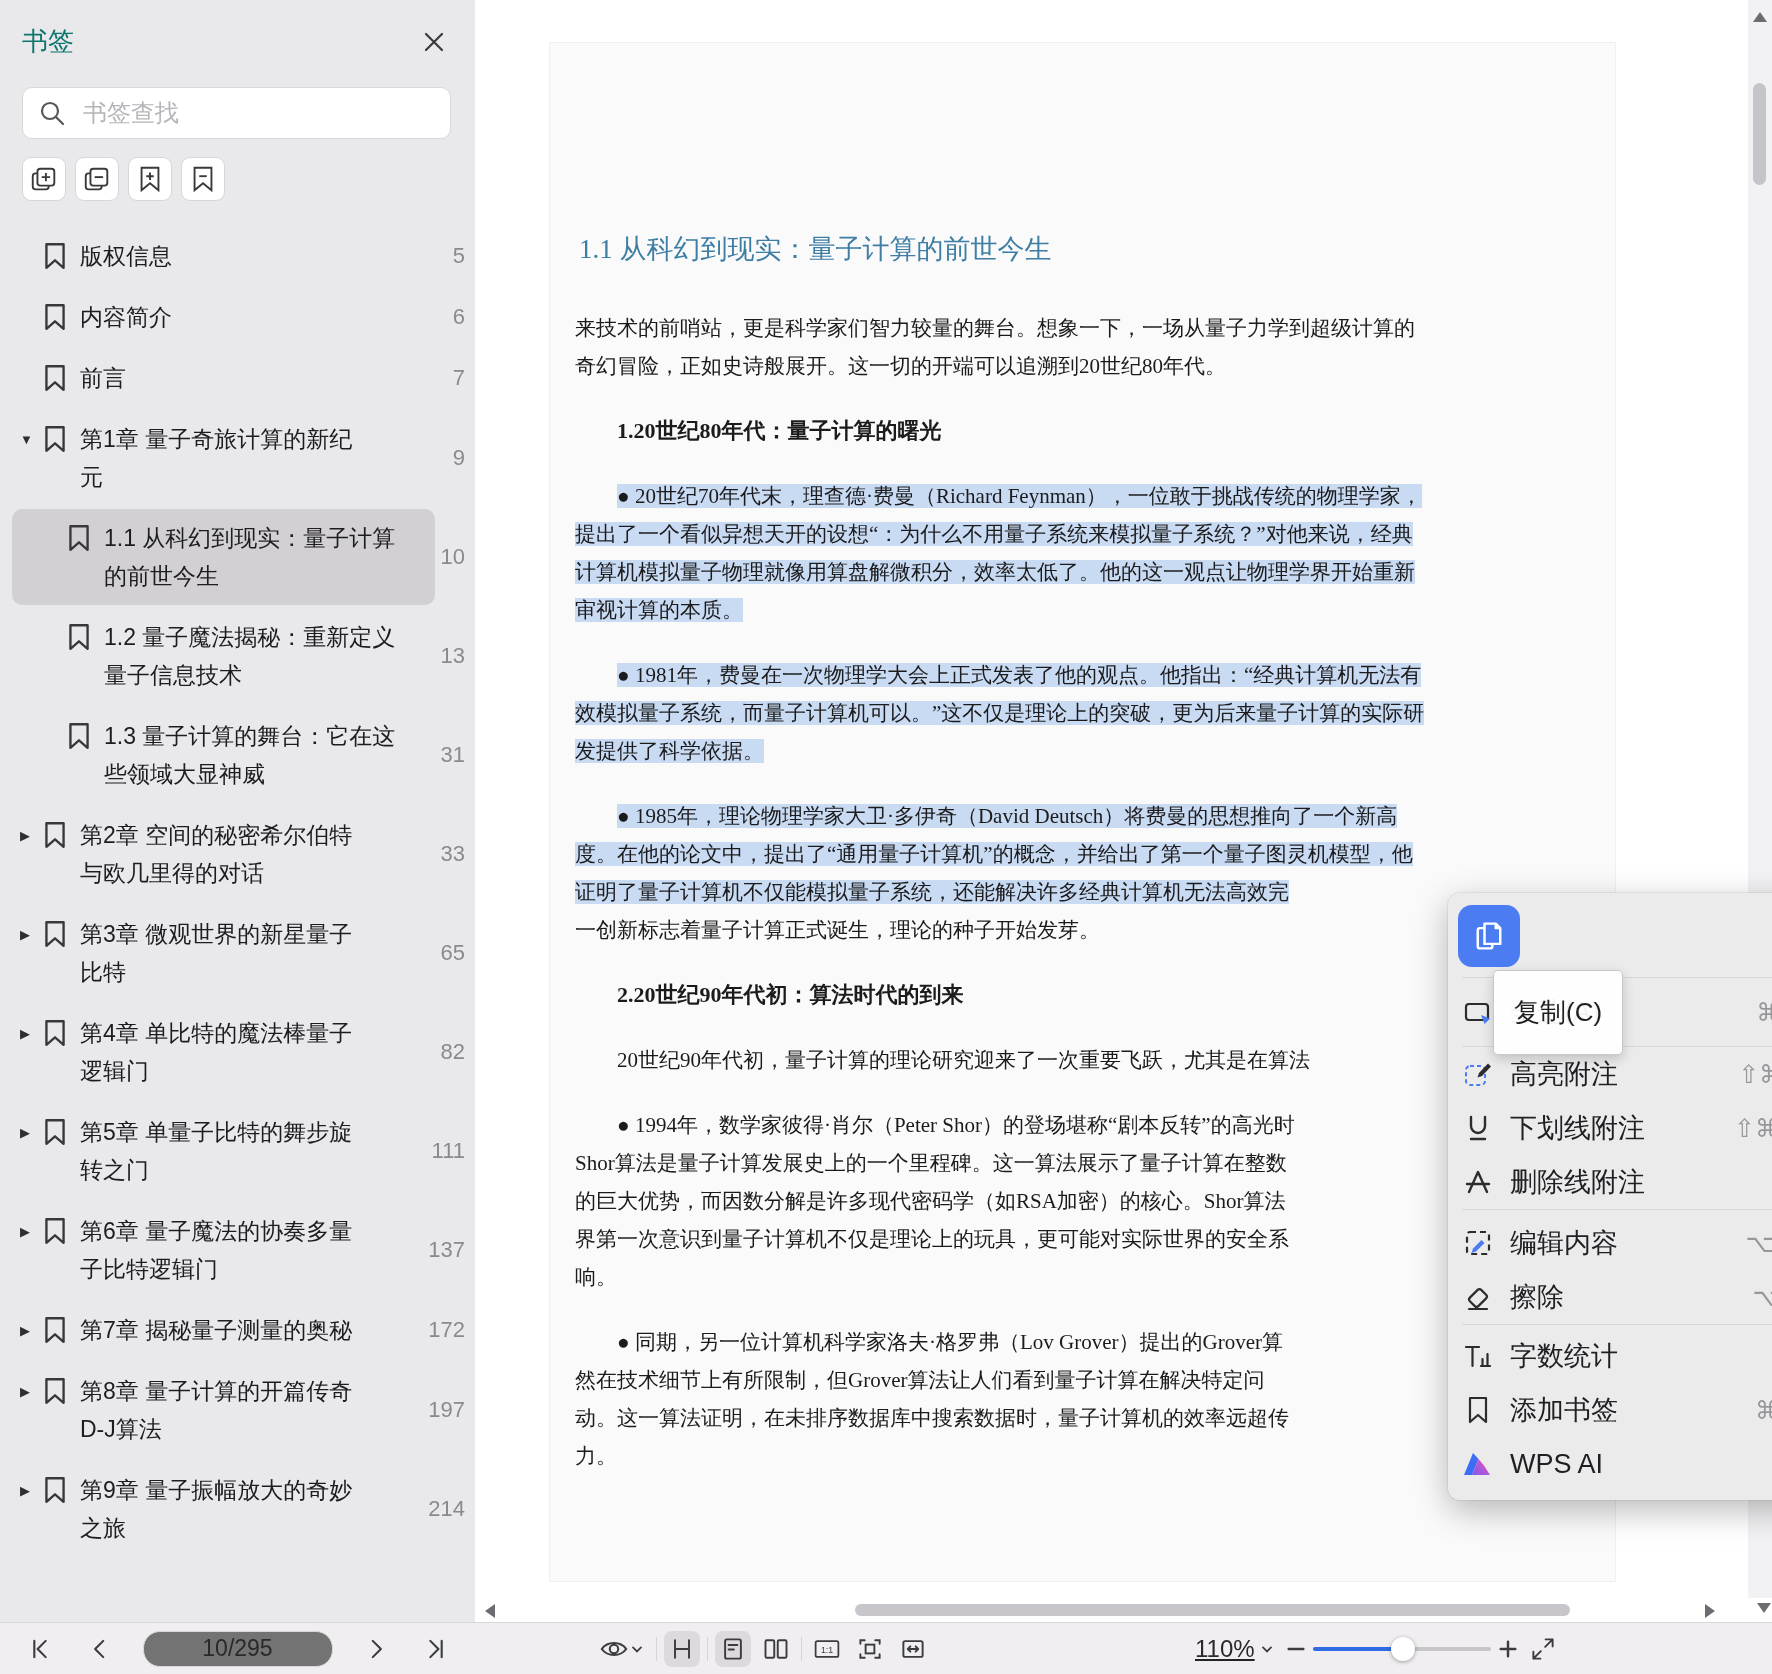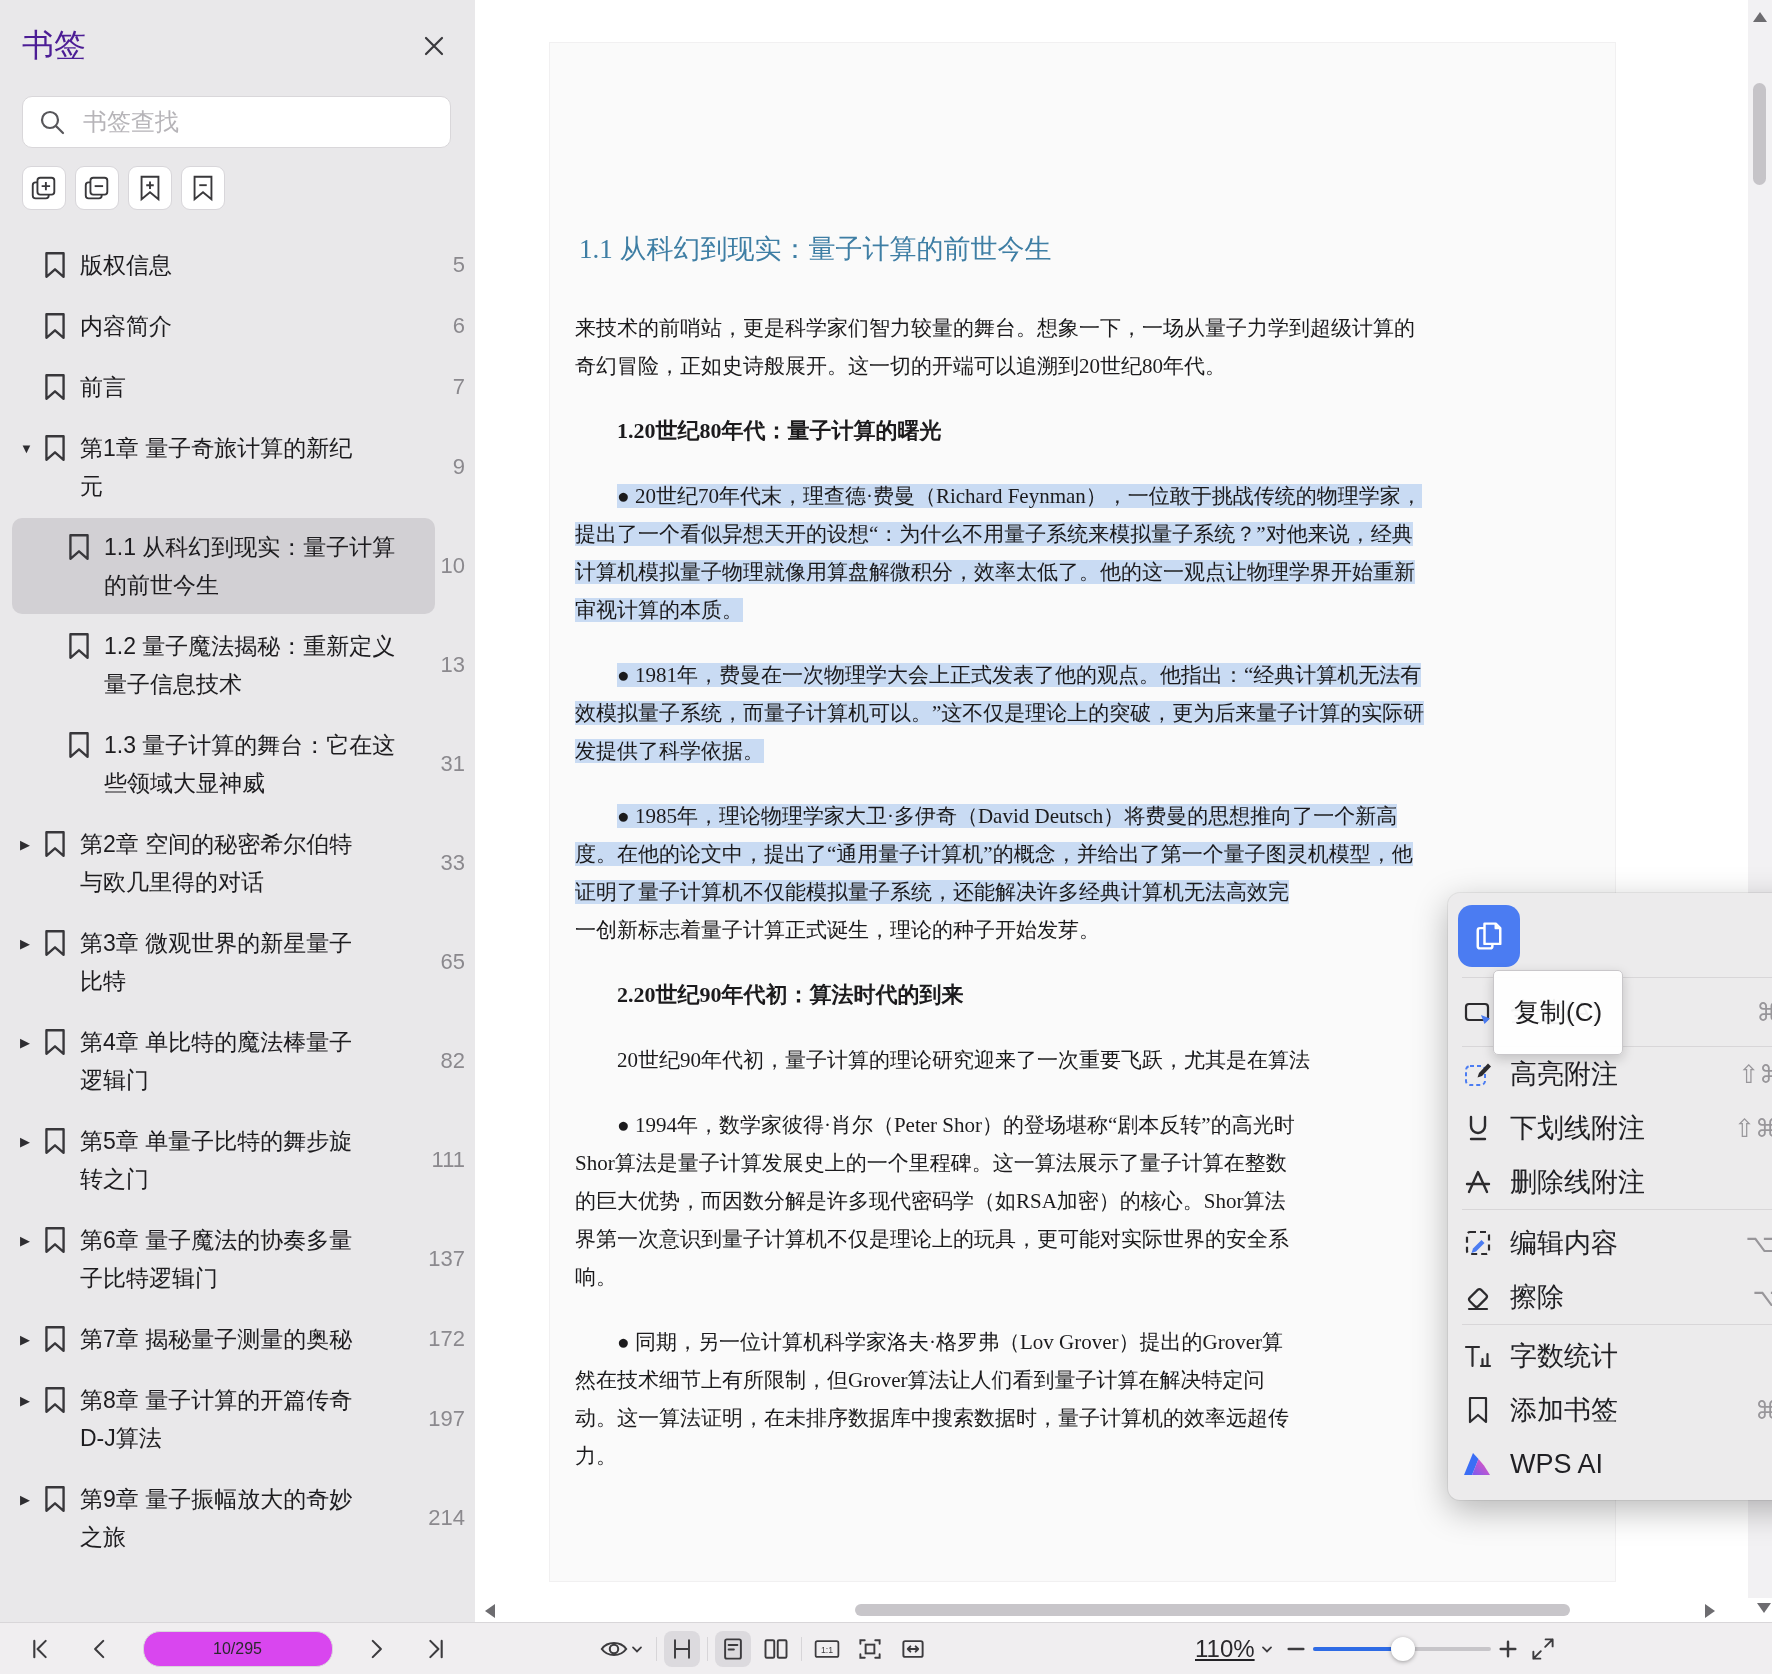--- a/index.html
+++ b/index.html
@@ -2,21 +2,21 @@
 <html><head>
 <meta charset="utf-8">
 <style>
   html,body{margin:0;padding:0;background:#fff;}
   #stage{position:relative;width:1772px;height:1674px;overflow:hidden;
          font-family:"Liberation Sans","DejaVu Sans",sans-serif;color:#222125;background:#fff;}
 
   
   #sidebar{position:absolute;left:0;top:0;width:475px;height:1622px;background:#e9e8ea;overflow:hidden;}
   .sb-head{display:flex;align-items:center;justify-content:space-between;padding:24px 26px 0 22px;}
-  .sb-title{font-size:32px;color:#4c1d95;}
+  .sb-title{font-size:26px;color:#0f766e;}
   .close-btn{width:30px;height:30px;display:flex;align-items:center;justify-content:center;cursor:pointer;color:#3a393d;}
   .search-box{display:flex;align-items:center;margin:28px 24px 0 22px;height:50px;background:#fff;
               border:1px solid #d9d7da;border-radius:10px;padding:0 14px;}
   .search-box svg{flex:0 0 auto;margin-right:14px;}
   .search-box input{border:none;outline:none;font-size:24px;width:100%;background:transparent;color:#333;
                     font-family:"Liberation Sans","DejaVu Sans",sans-serif;}
   .search-box input::placeholder{color:#b6b4b8;}
   .sb-tools{display:flex;gap:9px;margin:18px 0 0 22px;}
   .tool-btn{width:42px;height:42px;background:#fff;border:1px solid #d8d6da;border-radius:9px;
             display:flex;align-items:center;justify-content:center;cursor:pointer;color:#39383b;}
@@ -67,22 +67,22 @@
   .pad6{padding-top:6px;} .pad4{padding-top:4px;}
   #copytip{position:absolute;left:45px;top:77px;background:rgba(255,255,255,.94);border:1px solid #c9c7ca;
            border-radius:5px;box-shadow:0 4px 12px rgba(0,0,0,.18);padding:24px 20px;font-size:26px;color:#1f1e21;z-index:5;}
 
   
   #bottombar{position:absolute;left:0;top:1622px;width:1772px;height:52px;background:#f0eef0;border-top:1px solid #d8d6d9;box-sizing:border-box;}
   .bb{position:absolute;top:0;height:51px;display:flex;align-items:center;}
   .bb-btn{display:flex;align-items:center;justify-content:center;cursor:pointer;color:#3c3b3e;padding:4px;}
   .bb-btn.active{background:#dcdade;border-radius:8px;}
   #pagenav{left:0;width:475px;justify-content:center;gap:26px;}
-  #page-ind{width:188px;height:34px;background:#d946ef;border:1px solid #d9d7da;border-radius:17px;
-            display:flex;align-items:center;justify-content:center;font-size:16px;color:#2a292c;cursor:text;}
+  #page-ind{width:188px;height:34px;background:#737373;border:1px solid #d9d7da;border-radius:17px;
+            display:flex;align-items:center;justify-content:center;font-size:23px;color:#2a292c;cursor:text;}
   #viewgrp{left:595px;gap:7px;justify-content:space-between;}
   #zoomgrp{left:1195px;text-decoration:underline;}
   .tb-div{width:1px;height:24px;background:#d7d5d8;}
   #zoom-label{font-size:24px;color:#2a292c;}
   #zoom-slider{position:relative;width:178px;height:24px;cursor:pointer;}
   #zs-track{position:absolute;left:0;top:10px;width:178px;height:4px;background:#c7c5c9;border-radius:2px;}
   #zs-fill{position:absolute;left:0;top:10px;width:90px;height:4px;background:#2e6be5;border-radius:2px;}
   #zs-thumb{position:absolute;left:78px;top:0;width:24px;height:24px;background:#fff;border-radius:50%;
             box-shadow:0 1px 4px rgba(0,0,0,.35);}
   svg{display:block;}

